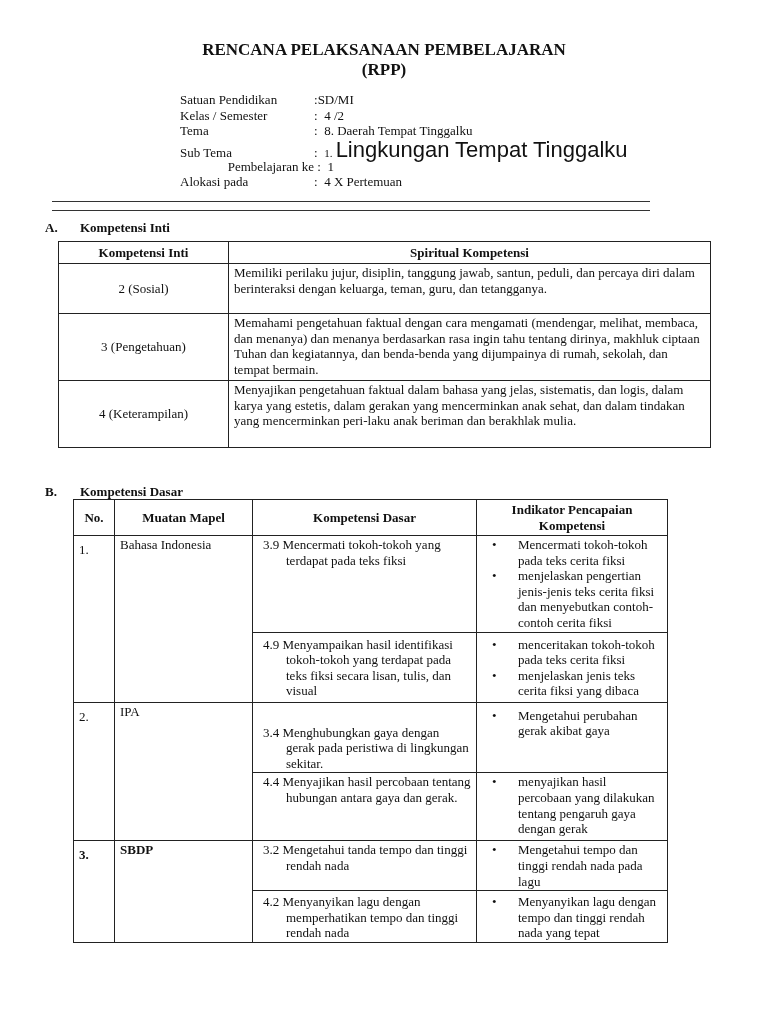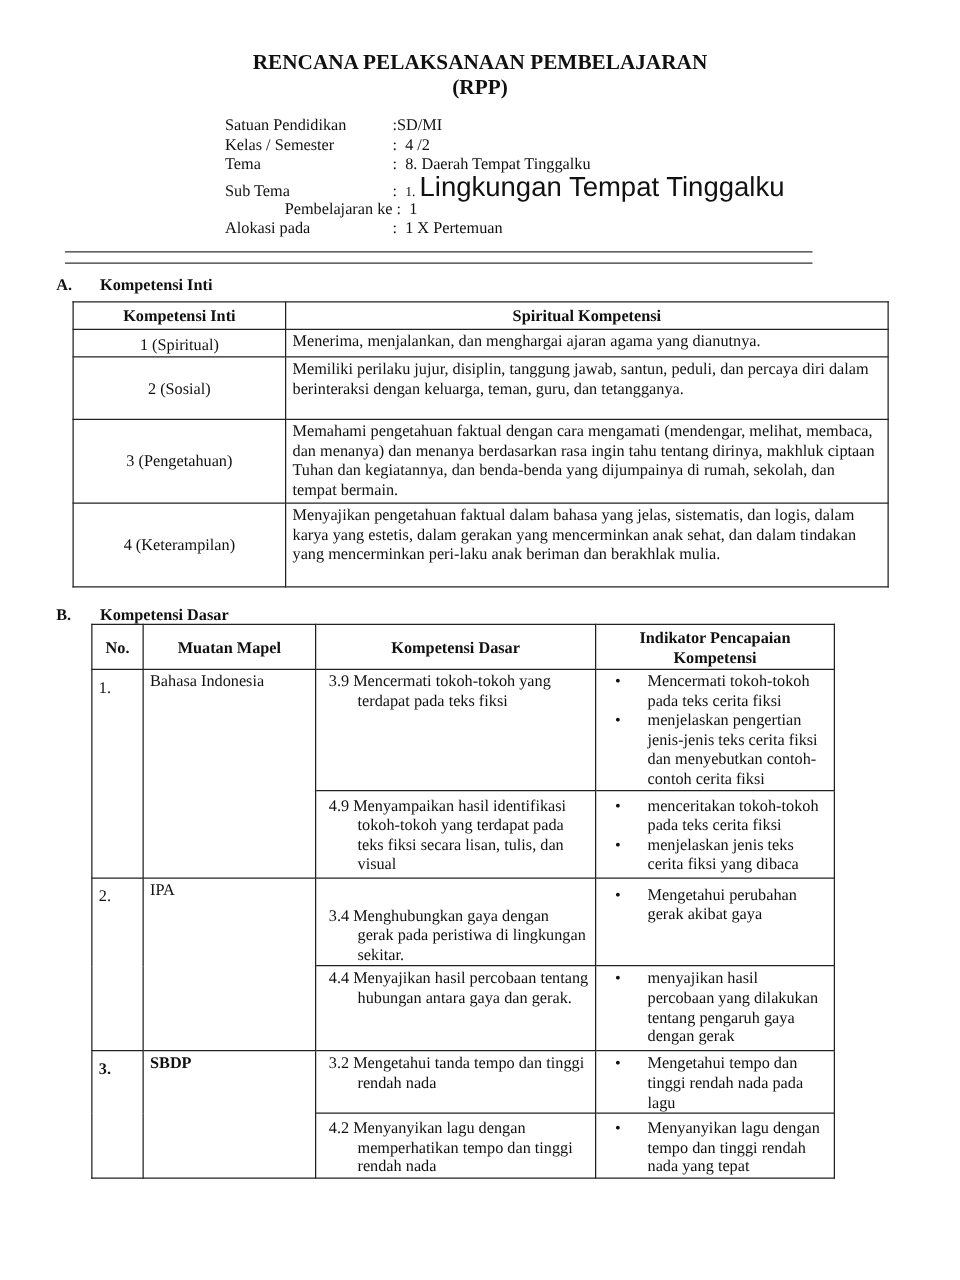--- a/index.html
+++ b/index.html
@@ -40,44 +40,40 @@
 <div class="meta-row" style="top:123px;">
   <span class="meta-label">Tema</span><span class="meta-sep" style="white-space:pre">:  </span><span>8. Daerah Tempat Tinggalku</span>
 </div>
 <div class="meta-row" style="top:139px; line-height:22px;">
   <span class="meta-label">Sub Tema</span><span class="meta-sep" style="white-space:pre">:  </span><span style="font-size:11px;">1.</span><span> </span><span class="big">Lingkungan Tempat Tinggalku</span>
 </div>
 <div class="meta-row" style="top:159px;text-align:right;">
   <span class="meta-label">Pembelajaran ke</span><span class="meta-sep" style="white-space:pre"> :  </span><span>1</span>
 </div>
 <div class="meta-row" style="top:174px;">
-  <span class="meta-label">Alokasi pada</span><span class="meta-sep" style="white-space:pre">:  </span><span>1 X Pertemuan</span>
+  <span class="meta-label">Alokasi pada</span><span class="meta-sep" style="white-space:pre">:  </span><span>4 X Pertemuan</span>
 </div>
 
 <div class="rule" style="top:201px;"></div>
 <div class="rule" style="top:210px;"></div>
 
 <div class="section" style="left:45px; top:220px;">
   <span class="letter">A.</span>
   <span class="label">Kompetensi Inti</span>
 </div>
 
 <table class="ki" style="left:58px; top:241px; width:653px;">
   <colgroup>
       <col style="width:170px">
       <col>
     </colgroup>
   <tbody>
       <tr style="height:22px;">
     <th>Kompetensi Inti</th>
     <th>Spiritual Kompetensi</th>
-  </tr>
-  <tr style="height:22px;">
-    <td class="ki-name" style="vertical-align:bottom;">1 (Spiritual)</td>
-    <td>Menerima, menjalankan, dan menghargai ajaran agama yang dianutnya.</td>
   </tr>
   <tr style="height:50px;">
     <td class="ki-name">2 (Sosial)</td>
     <td>Memiliki perilaku jujur, disiplin, tanggung jawab, santun, peduli, dan percaya diri dalam berinteraksi dengan keluarga, teman, guru, dan tetangganya.</td>
   </tr>
   <tr style="height:67px;">
     <td class="ki-name">3 (Pengetahuan)</td>
     <td>Memahami pengetahuan faktual dengan cara mengamati (mendengar, melihat, membaca, dan menanya) dan menanya berdasarkan rasa ingin tahu tentang dirinya, makhluk ciptaan Tuhan dan kegiatannya, dan benda-benda yang dijumpainya di rumah, sekolah, dan tempat bermain.</td>
   </tr>
   <tr style="height:67px;">

